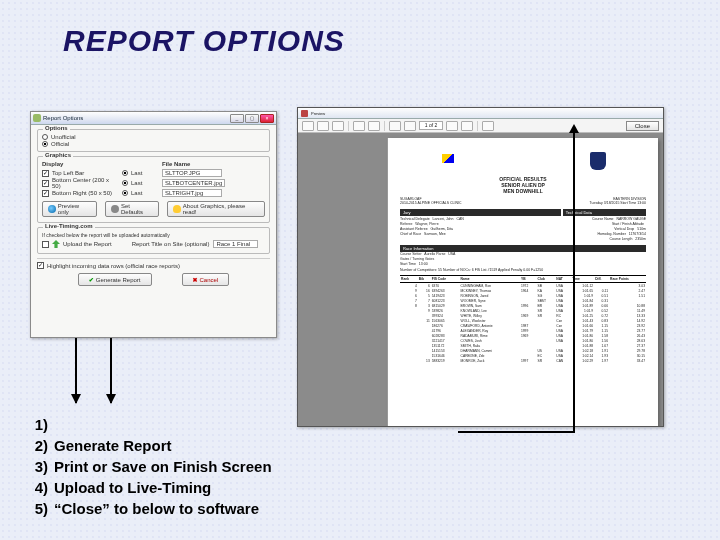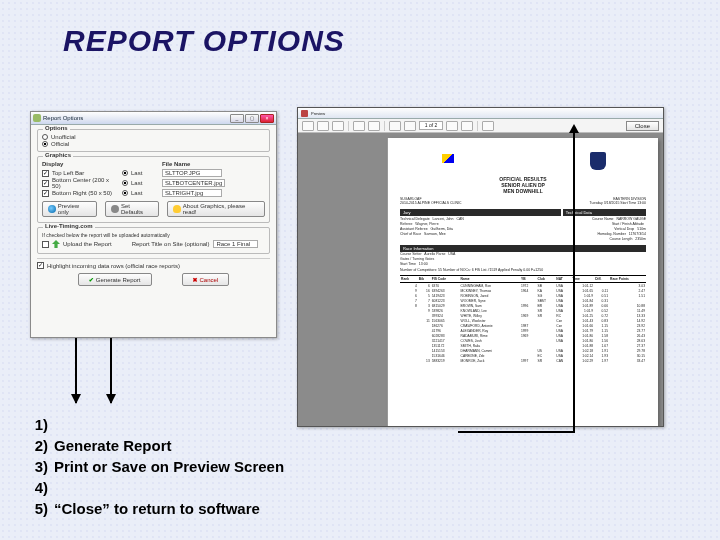--- a/index.html
+++ b/index.html
@@ -577,22 +577,23 @@
 <div class="steps" id="stepsList">
     <div class="row">
       <span class="n">1)</span>
     </div>
     <div class="row">
       <span class="n">2)</span>
       <span>Generate Report</span>
     </div>
     <div class="row">
       <span class="n">3)</span>
-      <span>Print or Save on Preview Screen</span>
+      <span>Print or Save on Finish Screen</span>
     </div>
     <div class="row">
       <span class="n">4)</span>
+      <span>Upload to Live-Timing</span>
     </div>
     <div class="row">
       <span class="n">5)</span>
-      <span>“Close” to return to software</span>
+      <span>“Close” to below to software</span>
     </div>
   </div>
 
 </body></html>

